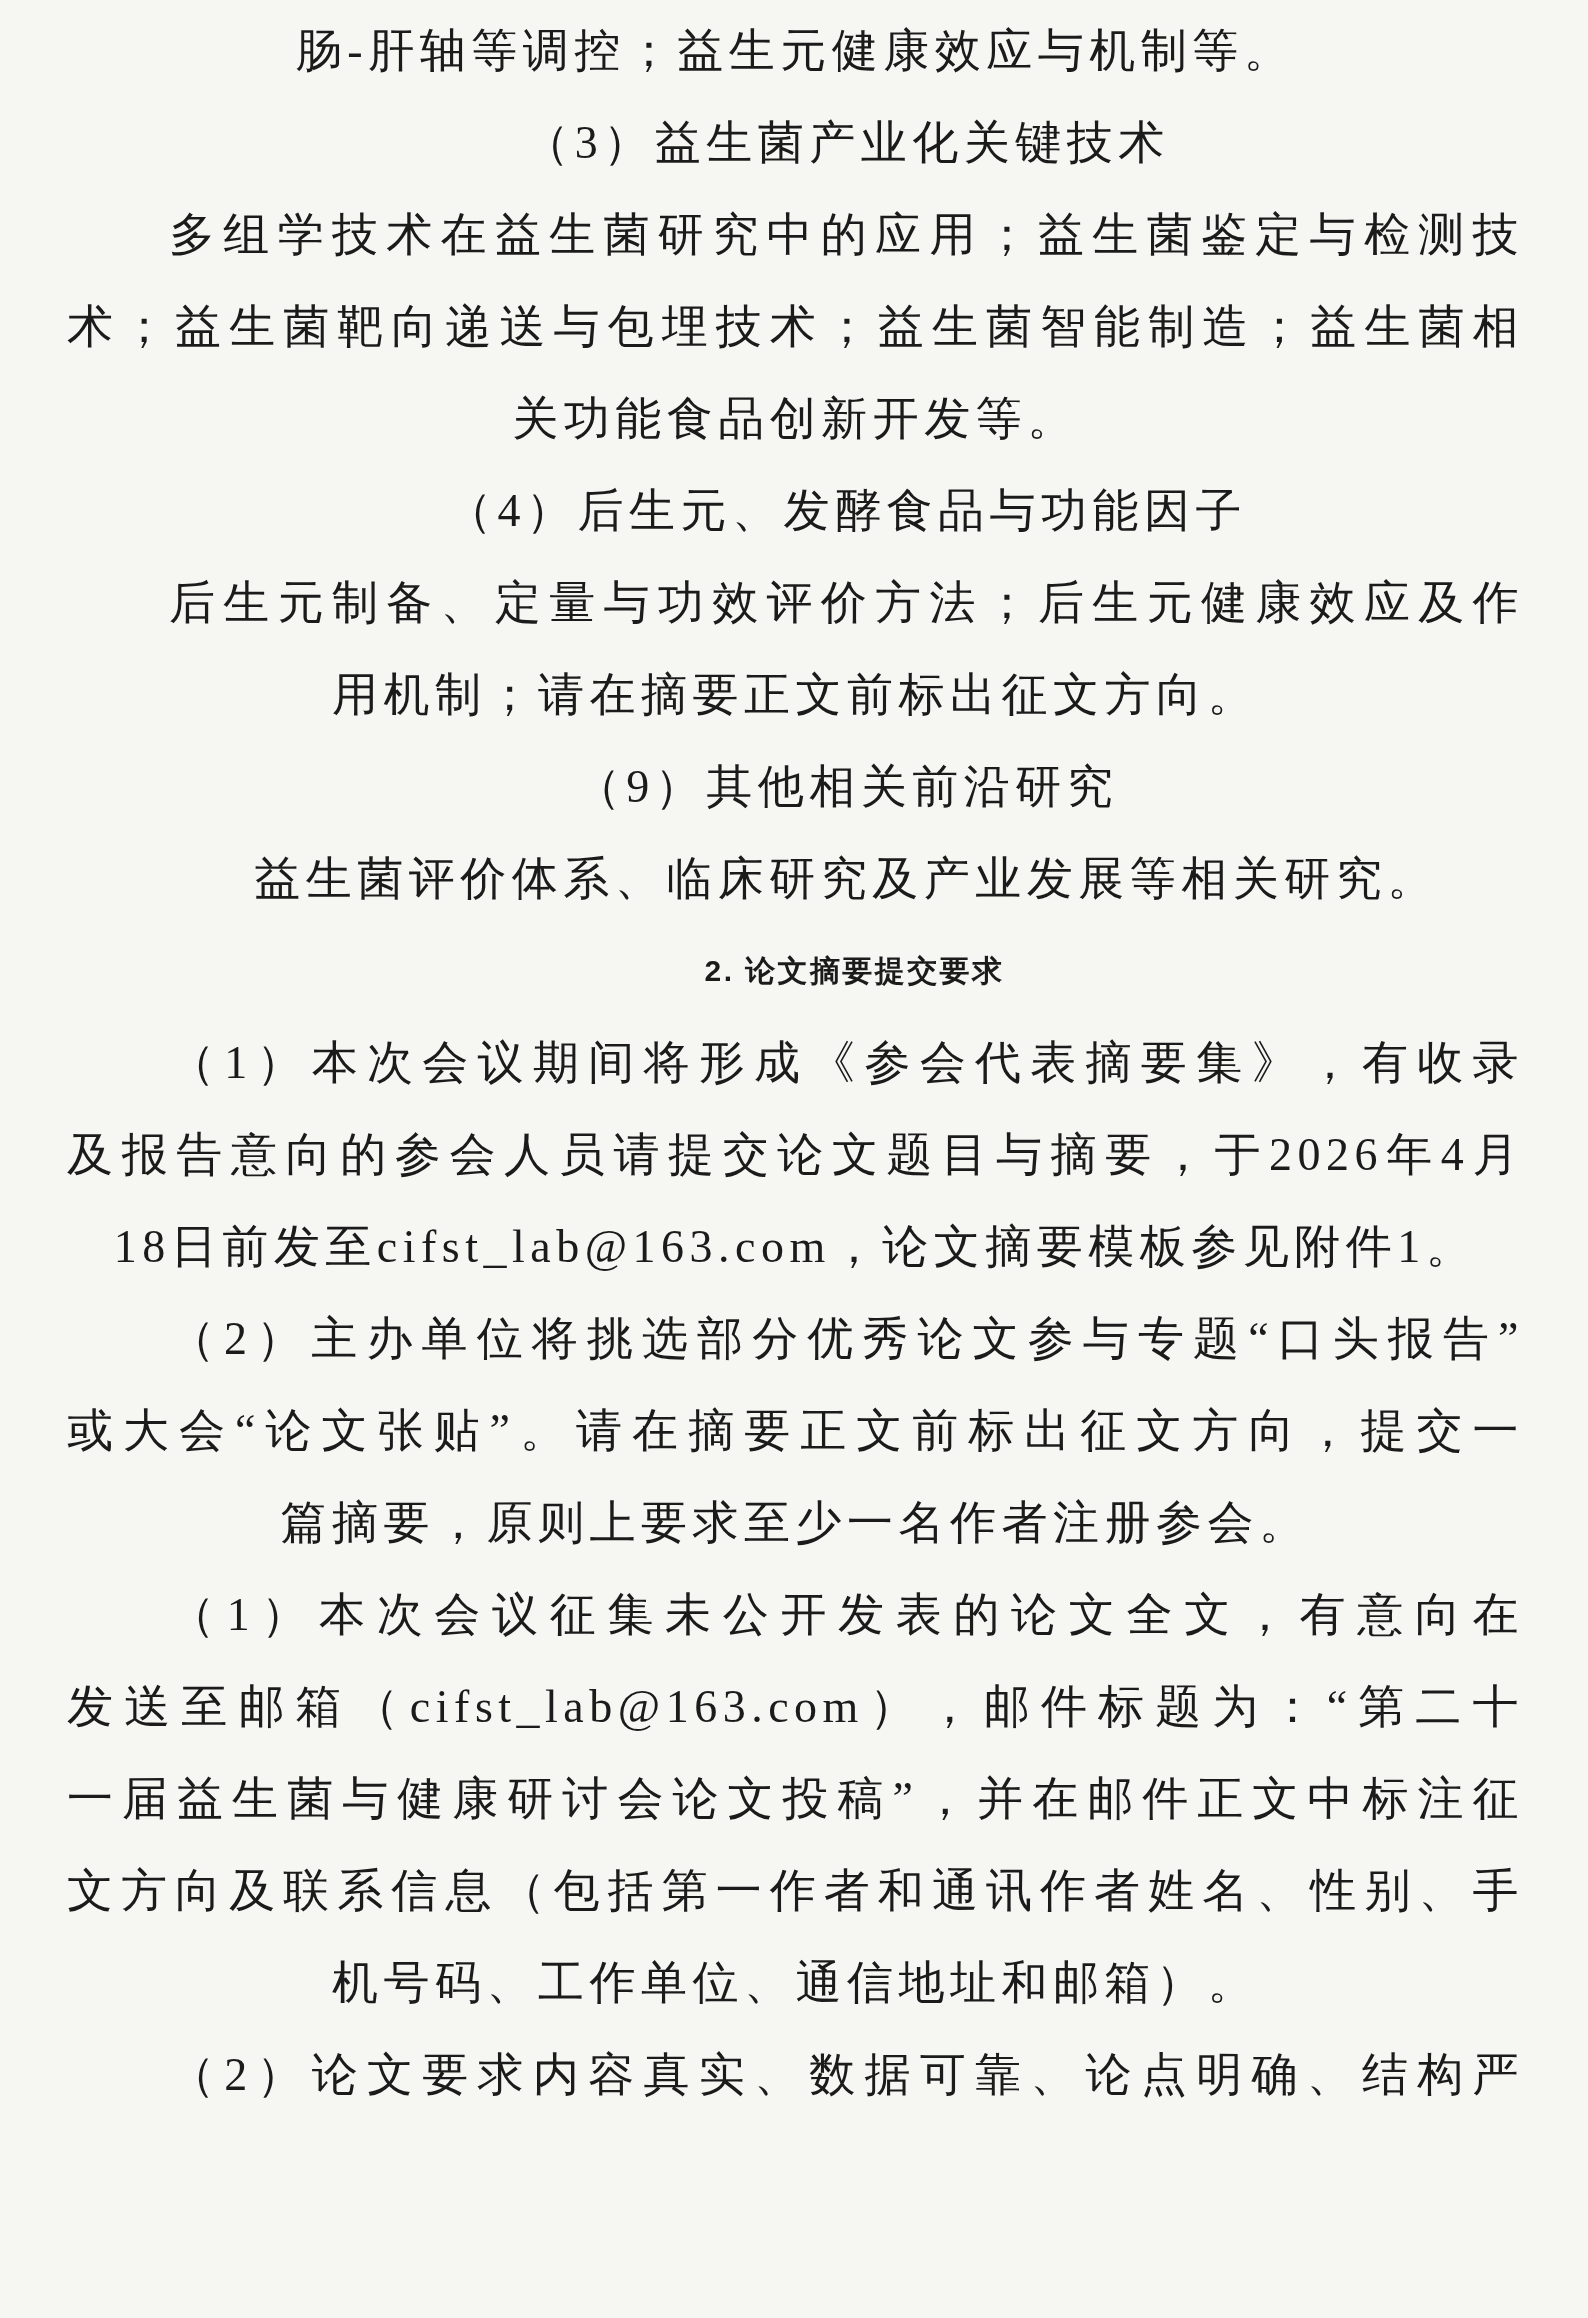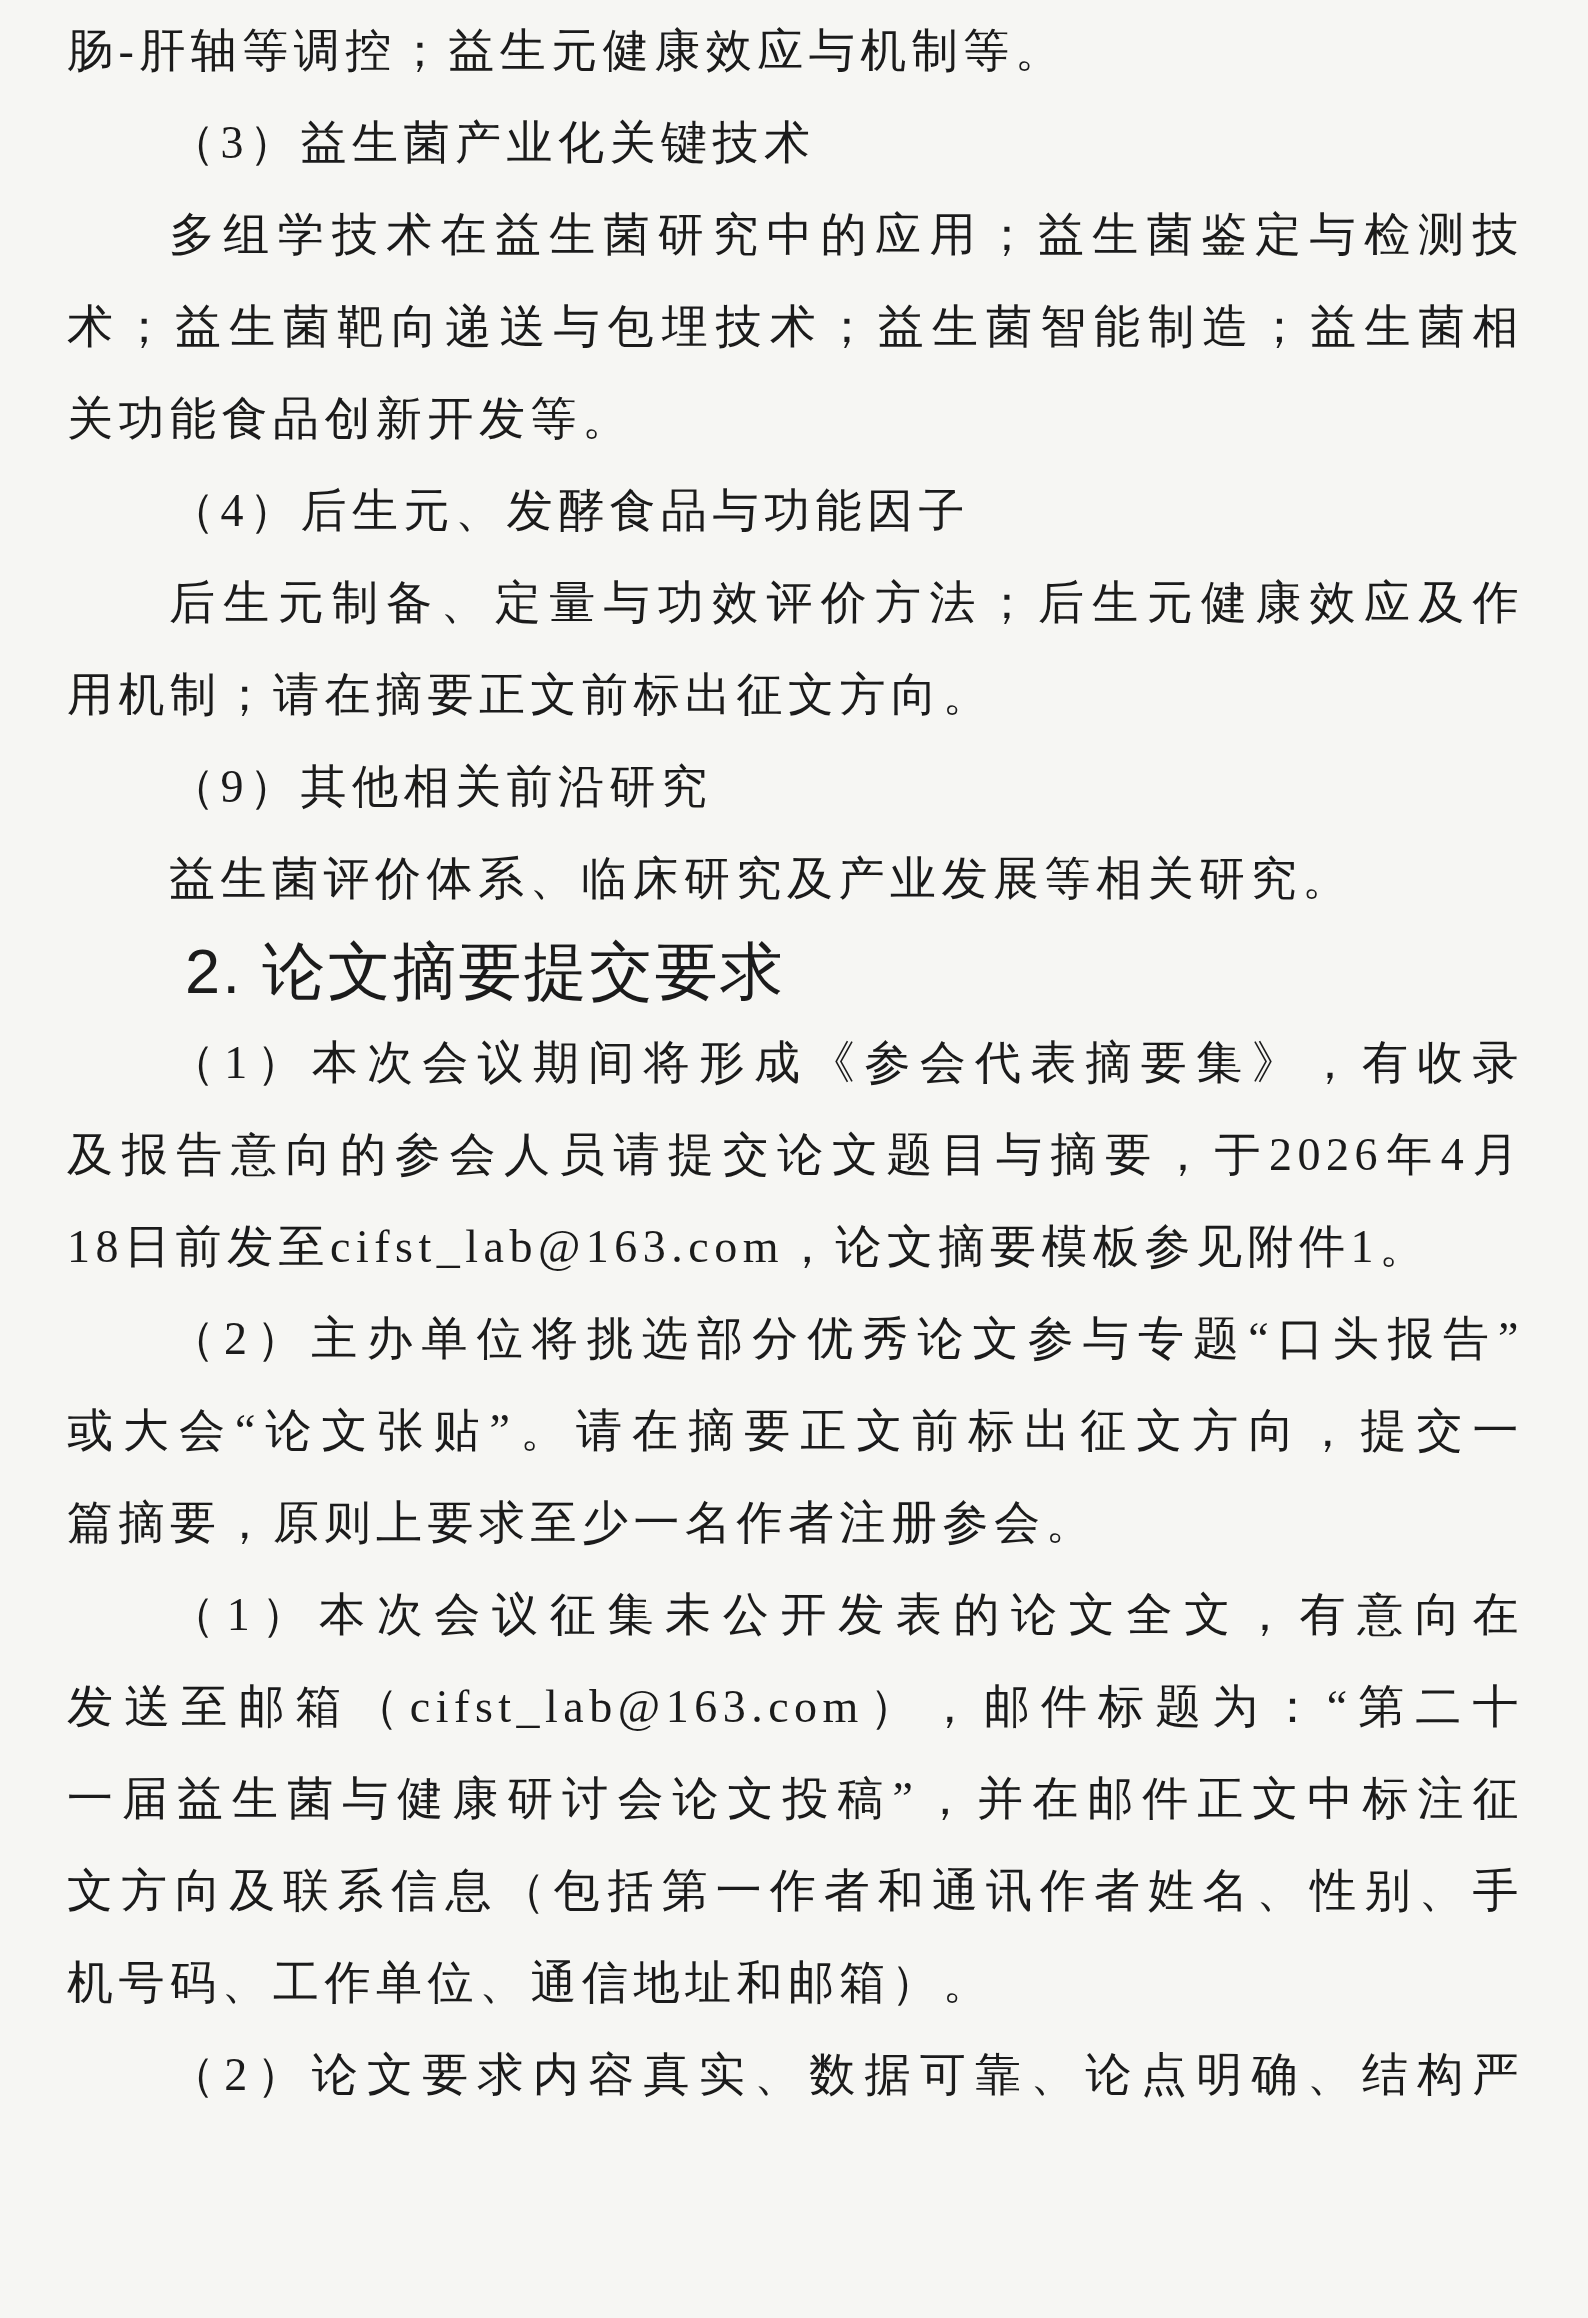--- a/index.html
+++ b/index.html
@@ -20,36 +20,37 @@
     position: relative;
   }
   
   .ln {
     font-family: "Liberation Serif", "DejaVu Serif", serif;
     font-size: 46px;
     line-height: 92px;
     letter-spacing: 5.5px;
     white-space: normal;
     word-break: break-all;
+    text-align: center;
   }
   
   .ind {
     text-indent: 102px;
   }
   
   .just {
     text-align: justify;
     text-align-last: justify;
     text-justify: inter-character;
   }
   
   .head {
     font-family: "Liberation Sans", "DejaVu Sans", sans-serif;
-    font-weight: 400;
-    font-size: 63px;
+    font-weight: 700;
+    font-size: 30px;
     letter-spacing: 2.4px;
     text-indent: 118px;
   }
 </style>
 </head>
 <body style="background: rgb(246, 246, 243); color: rgb(27, 27, 27);">
 
 <div class="page">
   <div class="ln">肠-肝轴等调控；益生元健康效应与机制等。</div>
   <div class="ln ind">（3）益生菌产业化关键技术</div>

